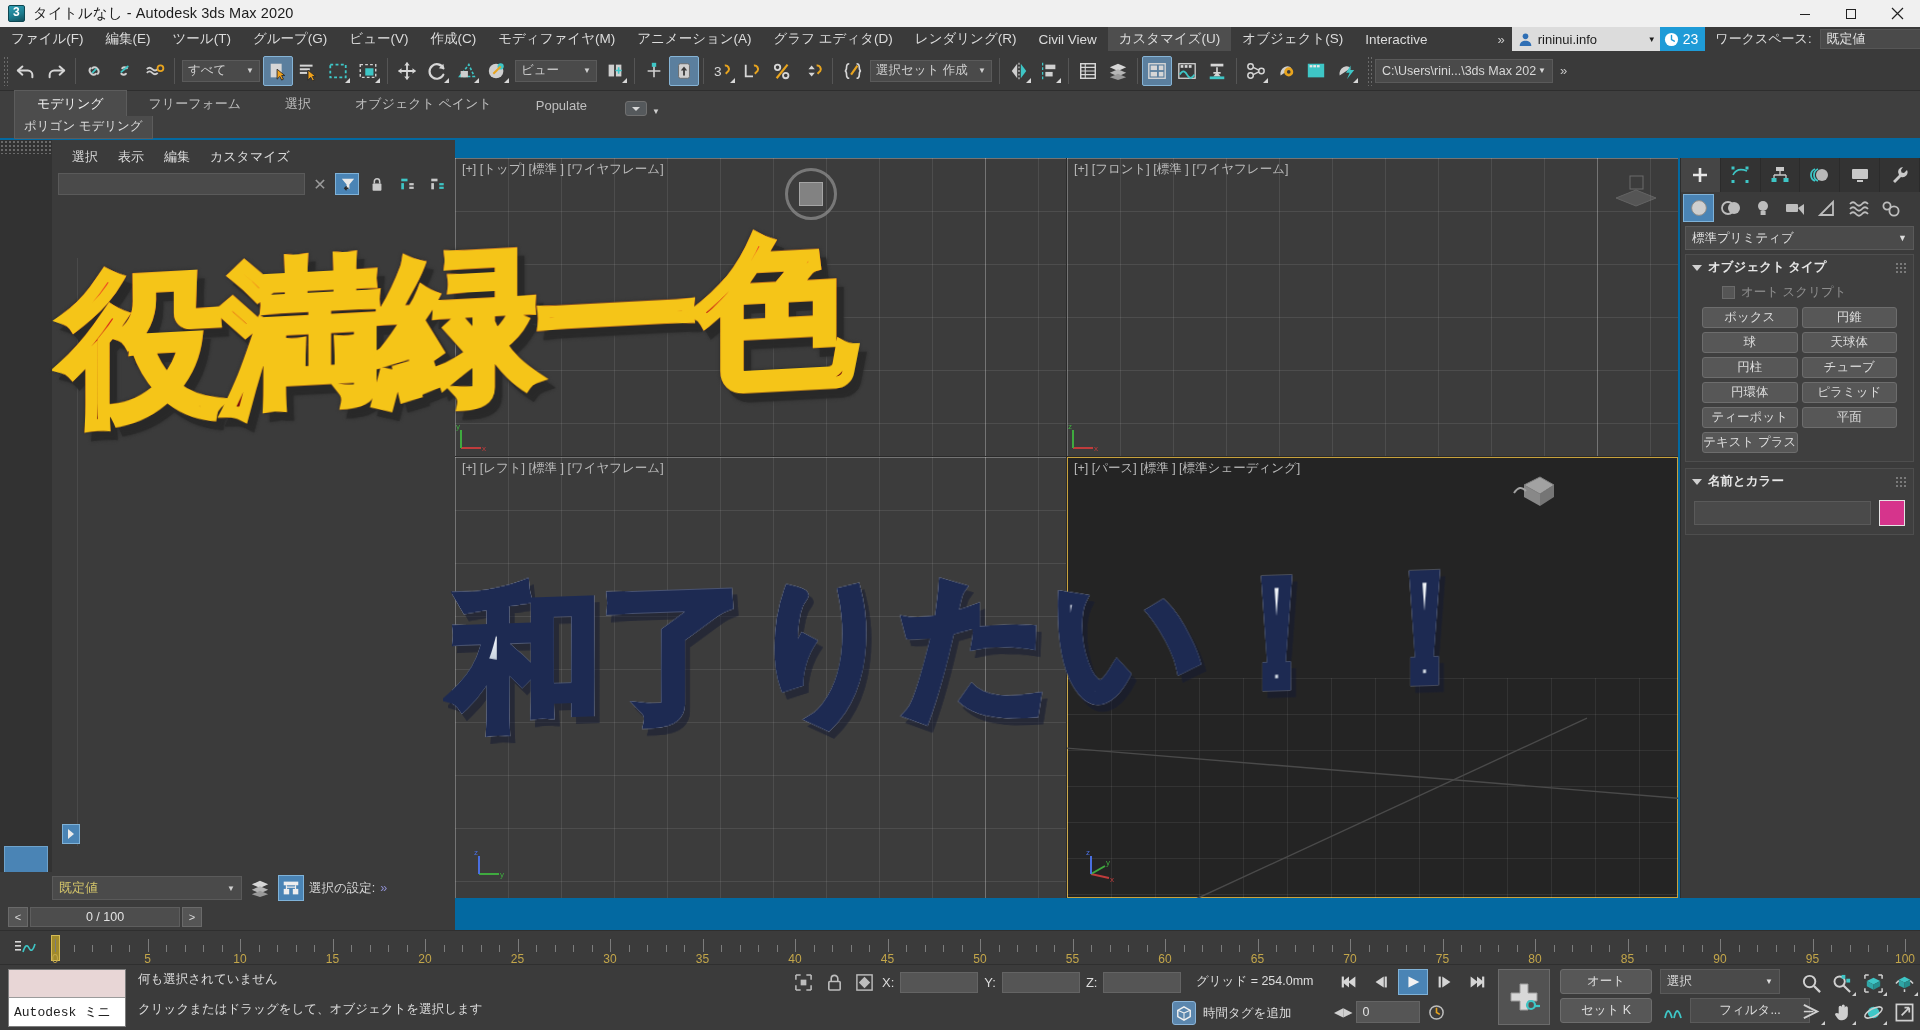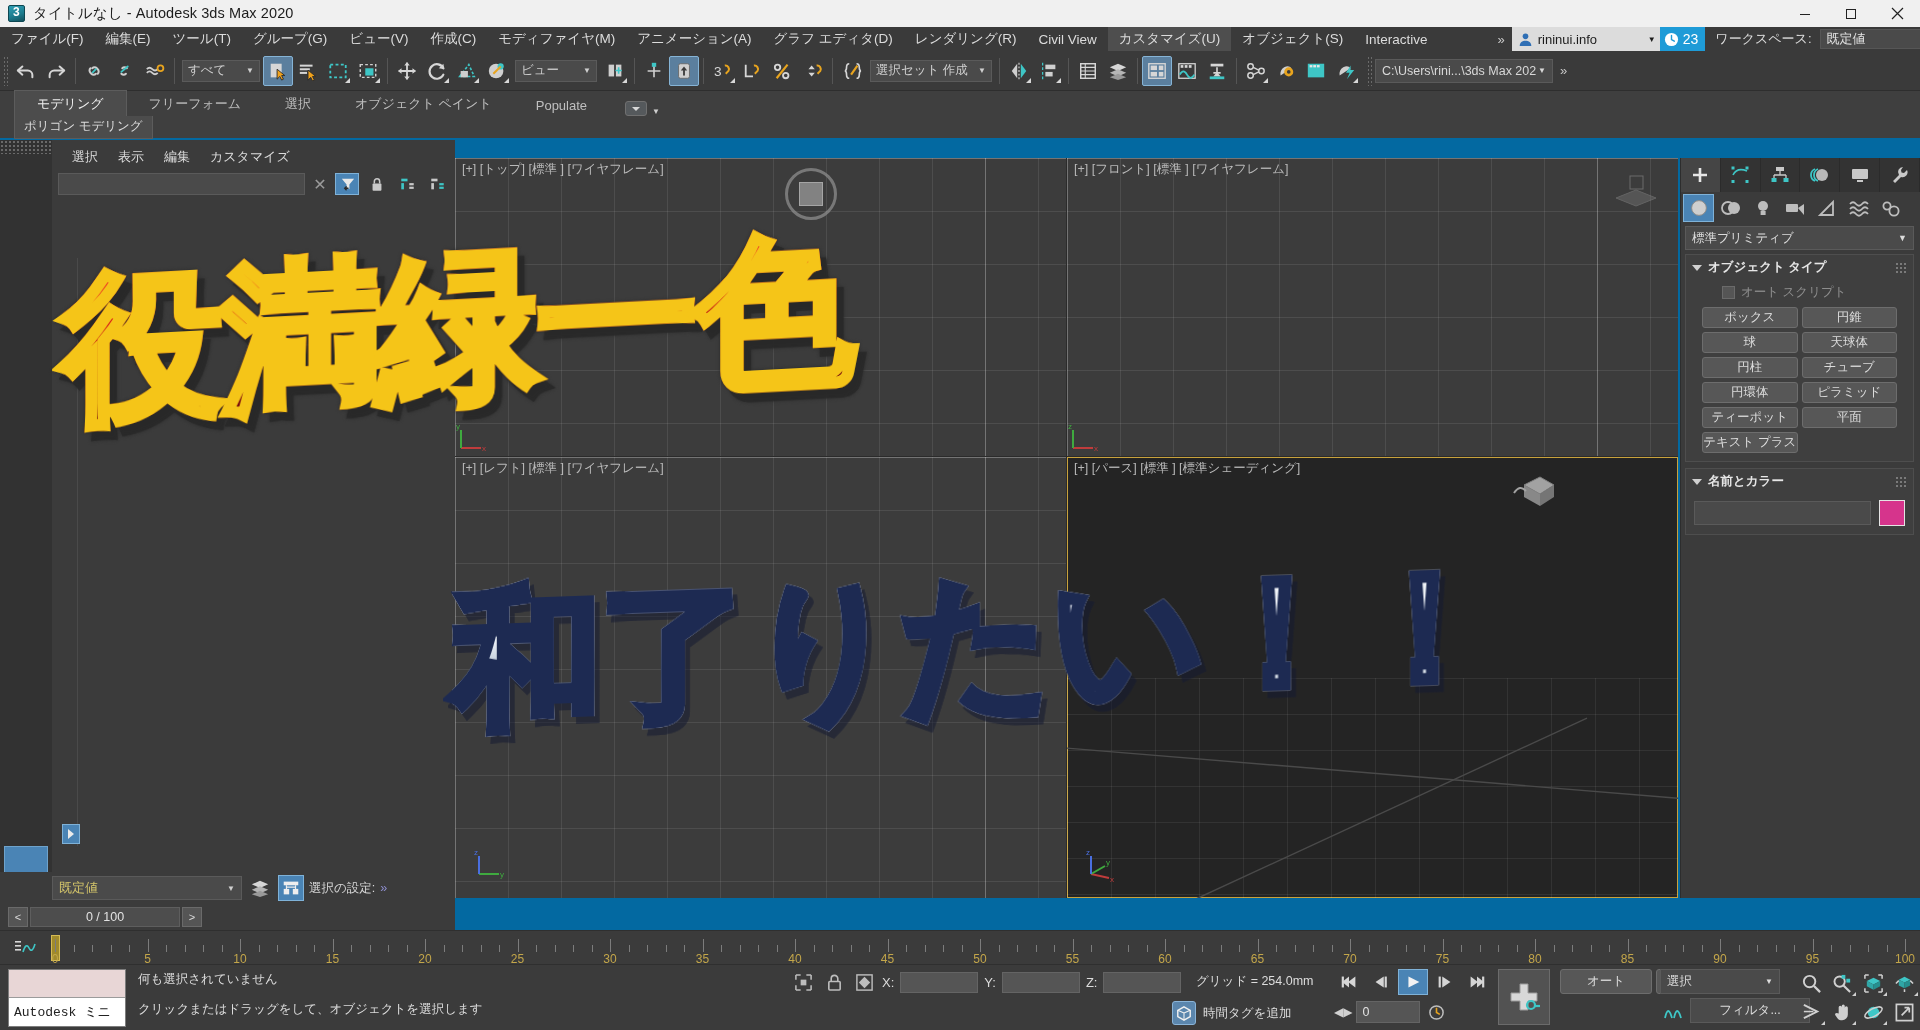--- a/index.html
+++ b/index.html
@@ -260,21 +260,21 @@
   .tagrow{position:absolute;left:1172px;top:36px;display:flex;align-items:center;gap:7px;}
   .tagbtn{width:24px;height:24px;background:#5b86ad;border:1px solid #8ab4d8;border-radius:3px;display:flex;align-items:center;justify-content:center;}
   .tagtxt{color:#dcdcdc;font-size:12.5px;}
   .transport{position:absolute;left:1334px;top:4px;display:flex;align-items:center;gap:2px;}
   .tp{width:30px;height:26px;display:flex;align-items:center;justify-content:center;}
   .tp.play{background:#4a84b5;border:1px solid #7fb2d8;}
   .spinrow{position:absolute;left:1334px;top:36px;display:flex;align-items:center;gap:4px;}
   .spin-arrows{color:#d0d0d0;font-size:12px;}
   .spin-field{width:64px;height:22px;background:#555;border:1px solid #646464;color:#e2e2e2;font-size:12.5px;display:flex;align-items:center;padding-left:5px;}
   .keyplus{position:absolute;left:1498px;top:4px;width:52px;height:56px;background:#525252;border:1px solid #6b6b6b;display:flex;align-items:center;justify-content:center;}
-  .autokey{position:absolute;left:1560px;top:4px;display:flex;flex-direction:row;gap:4px;}
+  .autokey{position:absolute;left:1560px;top:4px;display:flex;flex-direction:column;gap:4px;}
   .akbtn{width:92px;height:25px;background:#575757;border:1px solid #6d6d6d;border-radius:3px;color:#dcdcdc;font-size:12.5px;display:flex;align-items:center;justify-content:center;}
   .filtcol{position:absolute;left:1660px;top:4px;display:flex;flex-direction:column;gap:4px;}
   .fsel{width:120px;height:25px;background:#4a4a4a;border:1px solid #5a5a5a;color:#dcdcdc;font-size:12.5px;display:flex;align-items:center;padding:0 6px;}
   .fsel .carat{margin-left:auto;font-size:8px;}
   .frow2{display:flex;align-items:center;gap:4px;}
   .curvebtn{width:26px;height:25px;display:flex;align-items:center;justify-content:center;}
   .navicons{position:absolute;left:1796px;top:4px;display:grid;grid-template-columns:repeat(4,30px);grid-auto-rows:28px;gap:1px;}
   .nv{width:30px;height:28px;display:flex;align-items:center;justify-content:center;position:relative;}
   .nv.fly:after{content:"";position:absolute;right:1px;bottom:1px;border-left:4px solid transparent;border-bottom:4px solid #cfcfcf;}
 

